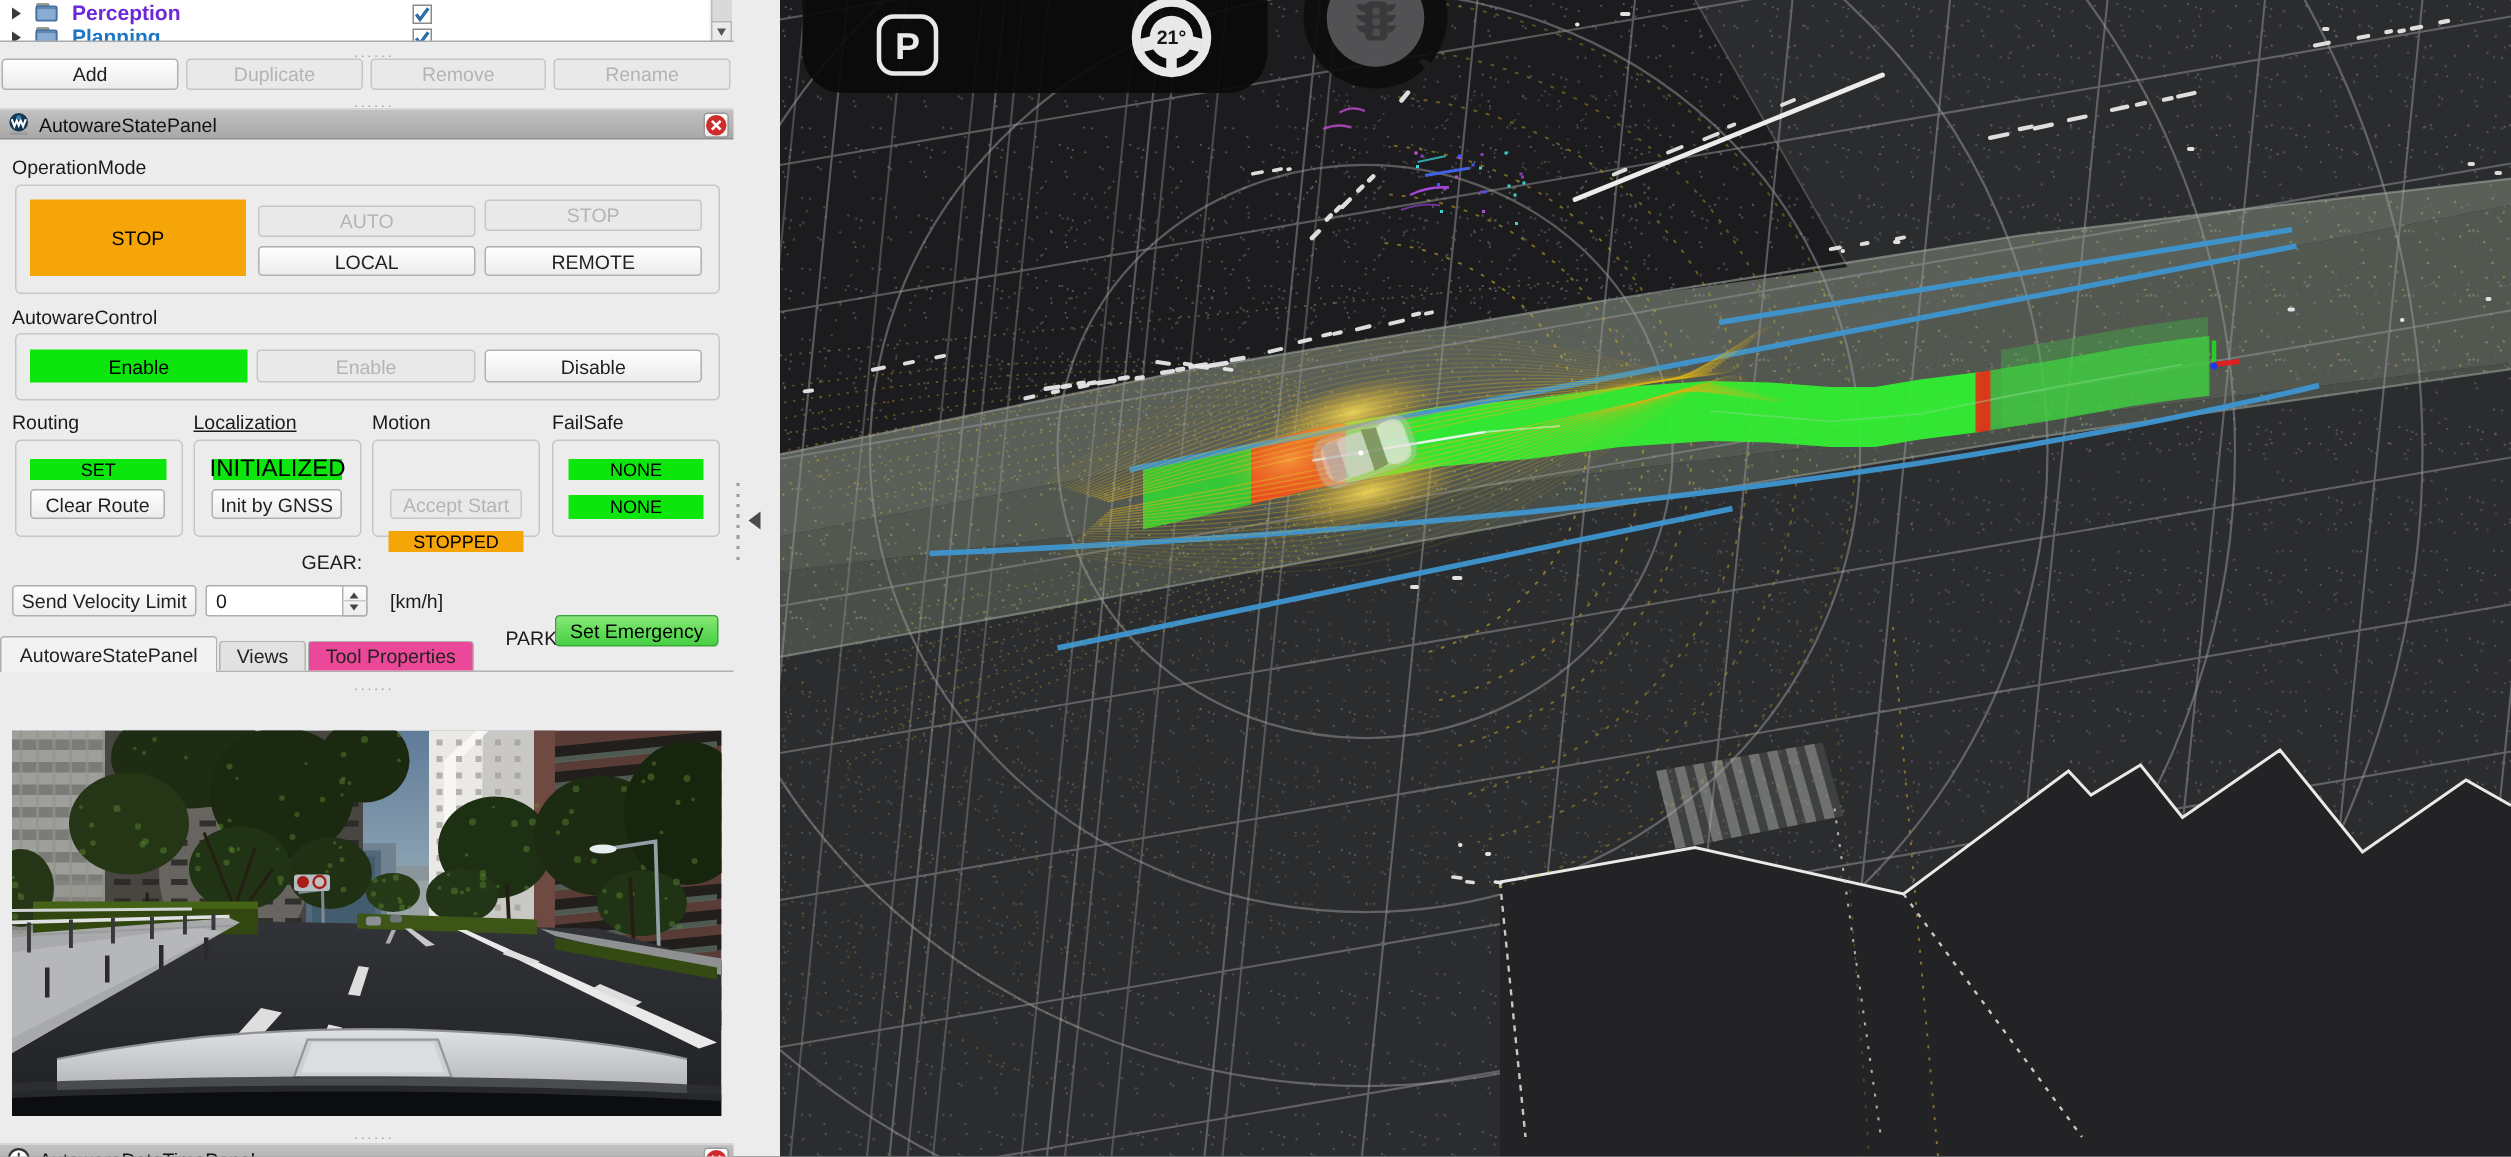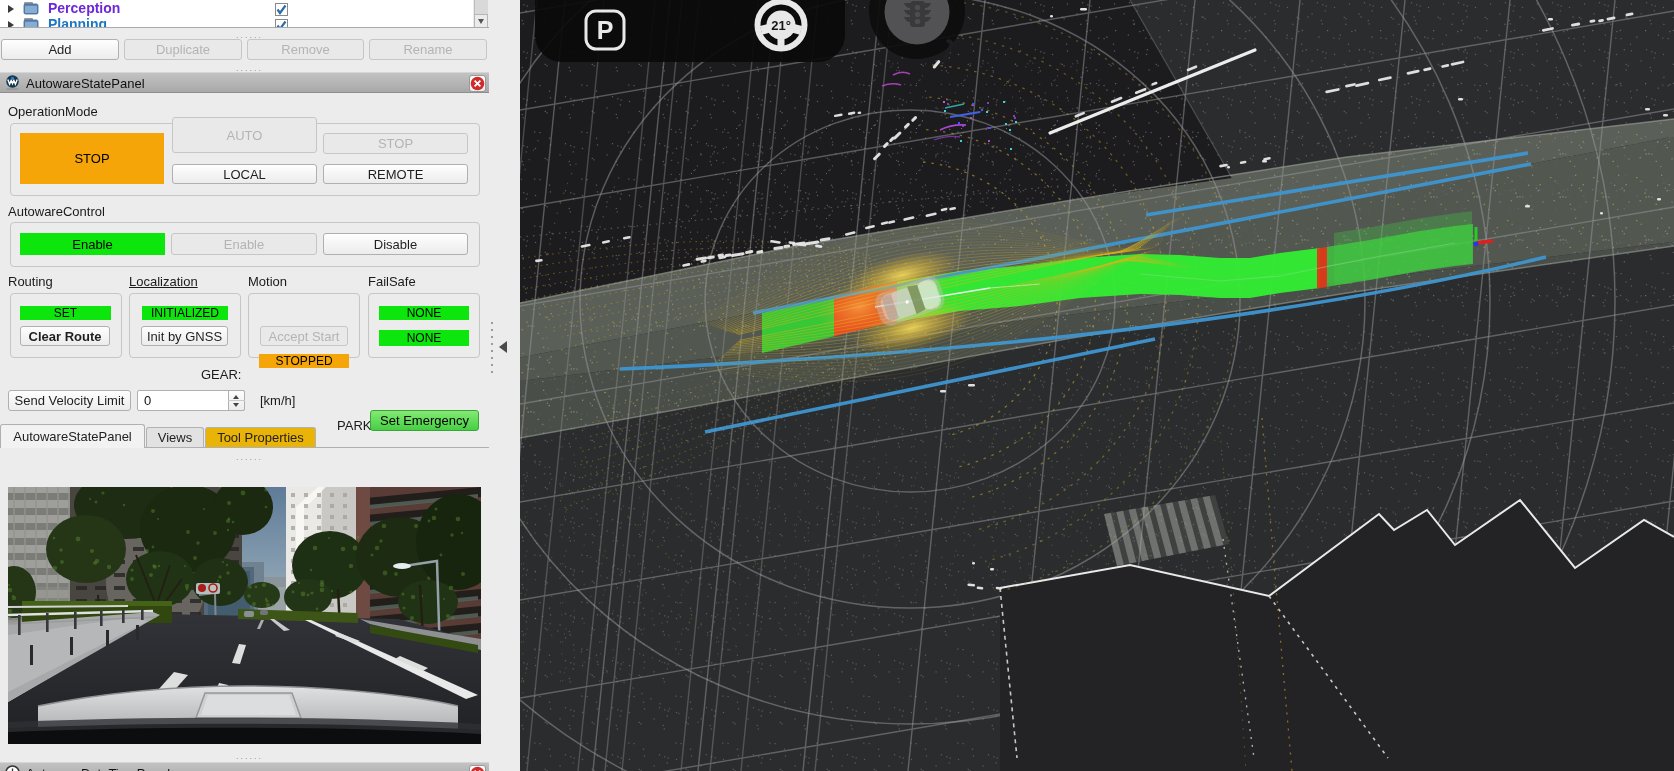--- a/index.html
+++ b/index.html
@@ -511,63 +511,63 @@
         <svg width="15" height="15" viewBox="0 0 15 15">
           <circle cx="7.5" cy="7.5" r="6.8" fill="#cf2b2b"></circle>
           <path d="M4.6 4.6 L10.4 10.4 M10.4 4.6 L4.6 10.4" stroke="#fff" stroke-width="1.8"></path>
         </svg>
       </div>
 </div>
 
  <div class="lbl" style="left:8px;top:104px;">OperationMode</div>
  <div class="gbox" style="left:10px;top:123px;width:470px;height:73px;"></div>
  <div class="badge" style="left:20px;top:133px;width:144px;height:51px;background:#f5a508;font-size:13px;">STOP</div>
- <div class="btn dis" style="left:172px;top:117px;width:145px;height:36px;font-size:13px;">AUTO</div>
+ <div class="btn dis" style="left:172px;top:137px;width:145px;height:21px;font-size:13px;">AUTO</div>
  <div class="btn dis" style="left:323px;top:133px;width:145px;height:21px;font-size:13px;">STOP</div>
  <div class="btn" style="left:172px;top:164px;width:145px;height:20px;font-size:13px;">LOCAL</div>
  <div class="btn" style="left:323px;top:164px;width:145px;height:20px;font-size:13px;">REMOTE</div>
 
  <div class="lbl" style="left:8px;top:204px;">AutowareControl</div>
  <div class="gbox" style="left:10px;top:222px;width:470px;height:45px;"></div>
  <div class="badge" style="left:20px;top:233px;width:145px;height:22px;background:#0ce60c;font-size:13px;">Enable</div>
  <div class="btn dis" style="left:171px;top:233px;width:146px;height:22px;font-size:13px;">Enable</div>
  <div class="btn" style="left:323px;top:233px;width:145px;height:22px;font-size:13px;">Disable</div>
 
  <div class="lbl" style="left:8px;top:274px;">Routing</div>
  <div class="lbl" style="left:129px;top:274px;text-decoration:underline;">Localization</div>
  <div class="lbl" style="left:248px;top:274px;">Motion</div>
  <div class="lbl" style="left:368px;top:274px;">FailSafe</div>
  <div class="gbox" style="left:10px;top:293px;width:112px;height:65px;"></div>
  <div class="gbox" style="left:129px;top:293px;width:112px;height:65px;"></div>
  <div class="gbox" style="left:248px;top:293px;width:112px;height:65px;"></div>
  <div class="gbox" style="left:368px;top:293px;width:112px;height:65px;"></div>
  <div class="badge" style="left:20px;top:306px;width:91px;height:14px;background:#0ce60c;font-size:12px;">SET</div>
- <div class="btn" style="left:20px;top:326px;width:90px;height:20px;font-size:13px;font-weight:bold;">Clear Route</div>
- <div class="badge" style="left:142px;top:306px;width:86px;height:14px;background:#0ce60c;font-size:12px;">INITIALIZED</div>
+ <div class="btn" style="left:20px;top:326px;width:90px;height:20px;font-size:13px;">Clear Route</div>
+ <div class="badge" style="left:142px;top:306px;width:86px;height:14px;background:#0ce60c;font-size:16px;">INITIALIZED</div>
  <div class="btn" style="left:141px;top:326px;width:87px;height:20px;font-size:13px;">Init by GNSS</div>
  <div class="badge" style="left:259px;top:306px;width:90px;height:14px;background:#f5a508;font-size:12px;margin-top:48px;">STOPPED</div>
  <div class="btn dis" style="left:260px;top:326px;width:88px;height:20px;font-size:13px;">Accept Start</div>
  <div class="badge" style="left:379px;top:306px;width:90px;height:14px;background:#0ce60c;font-size:12px;">NONE</div>
  <div class="badge" style="left:379px;top:330px;width:90px;height:16px;background:#0ce60c;font-size:12px;">NONE</div>
 
  <div class="lbl" style="left:201px;top:367px;">GEAR:</div>
  <div class="lbl" style="left:337px;top:378px;margin-top:40px;">PARKING</div>
  <div class="btn" style="left:8px;top:390px;width:123px;height:21px;font-size:13px;">Send Velocity Limit</div>
  <div style="position:absolute;left:137px;top:390px;width:108px;height:21px;background:#fff;border:1px solid #b0b0b0;border-radius:2px;font-size:13px;color:#111;padding:2px 0 0 6px;">0</div>
  <div style="position:absolute;left:228px;top:390px;width:17px;height:21px;background:linear-gradient(#fdfdfd,#ececec);border:1px solid #b0b0b0;border-radius:0 2px 2px 0;"></div>
  <div style="position:absolute;left:233px;top:395px;width:0;height:0;border-bottom:4px solid #444;border-left:3.5px solid transparent;border-right:3.5px solid transparent;"></div>
  <div style="position:absolute;left:233px;top:403px;width:0;height:0;border-top:4px solid #444;border-left:3.5px solid transparent;border-right:3.5px solid transparent;"></div>
  <div style="position:absolute;left:228px;top:400px;width:17px;height:1px;background:#c9c9c9;"></div>
  <div class="lbl" style="left:260px;top:393px;">[km/h]</div>
  <div style="position:absolute;left:370px;top:410px;width:109px;height:21px;background:linear-gradient(#84e973,#46cf44);border:1px solid #3aa43a;border-radius:3px;font-size:13px;color:#000;display:flex;align-items:center;justify-content:center;">Set Emergency</div>
 
  <div style="position:absolute;left:0;top:447px;width:489px;height:1px;background:#b0b0b0;"></div>
  <div class="tab" style="left:0px;top:424px;width:145px;height:24px;background:#f2f2f2;border-color:#b0b0b0;">AutowareStatePanel</div>
  <div class="tab" style="left:146px;top:427px;width:58px;height:20px;background:#e2e2e2;">Views</div>
- <div class="tab" style="left:205px;top:427px;width:111px;height:20px;background:#eab308;">Tool Properties</div>
+ <div class="tab" style="left:205px;top:427px;width:111px;height:20px;background:#ec4899;">Tool Properties</div>
 
  <div style="position:absolute;left:236px;top:452px;width:26px;height:3px;color:#999;font-size:9px;letter-spacing:2px;">......</div>
 
  <svg width="473" height="257" viewBox="0 0 473 257" style="position:absolute;left:8px;top:487px;">
       <defs>
 <linearGradient id="sky" x1="0" y1="0" x2="0" y2="1">
  <stop offset="0%" stop-color="#5f7b98"></stop>
           <stop offset="55%" stop-color="#8ba2b2"></stop>
           <stop offset="100%" stop-color="#ccd4d2"></stop>
 </linearGradient>

